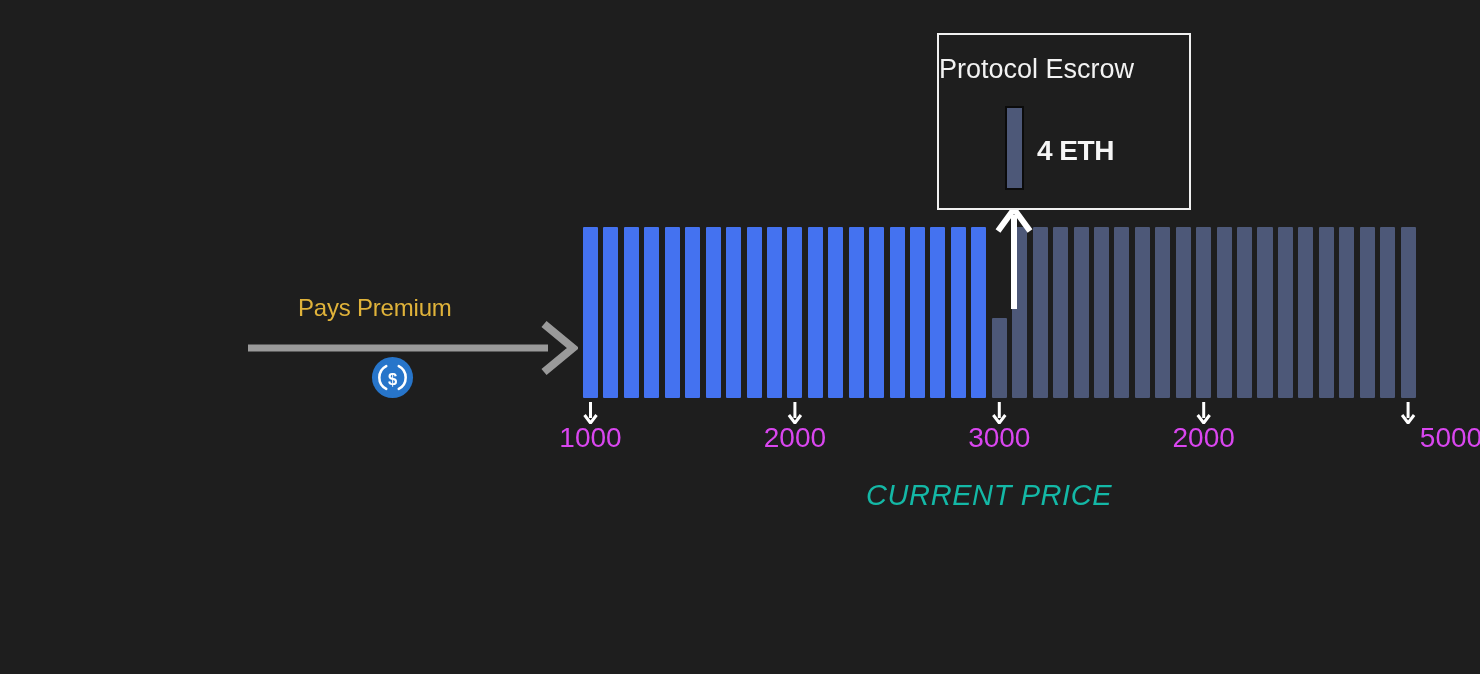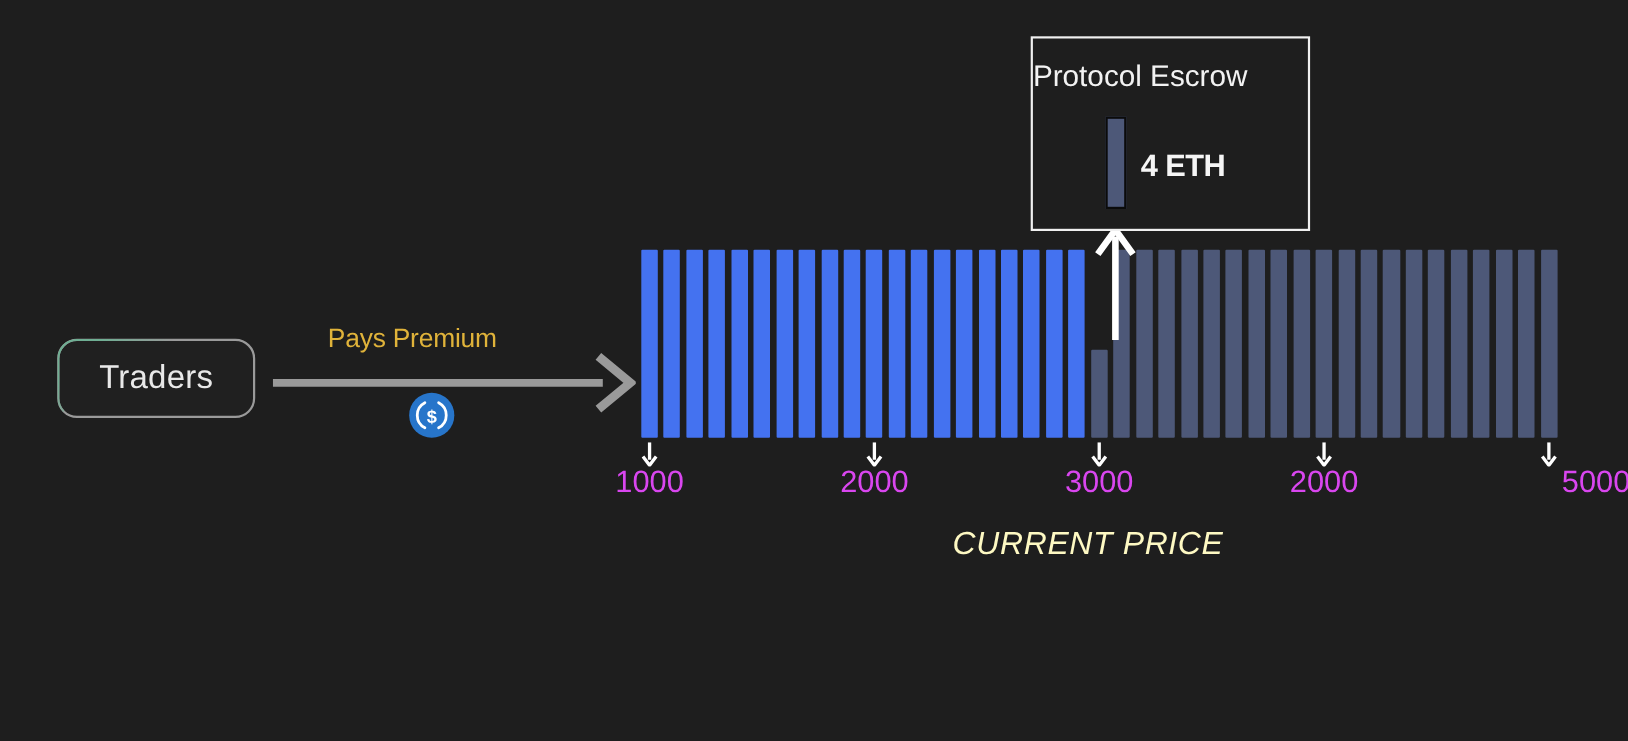--- a/index.html
+++ b/index.html
@@ -111,21 +111,21 @@
     transform: translateX(-50%);
     white-space: nowrap;
   }
 
   #current-price {
     position: absolute;
     left: 866px;
     top: 479px;
     font-size: 29px;
     font-style: italic;
-    color: #fef9c3;
+    color: #14b8a6;
     letter-spacing: 0.6px;
     white-space: nowrap;
   }
 
   
   #caption {
     position: absolute;
     left: 763px;
     top: 546px;
     color: #ffffff;
@@ -181,23 +181,20 @@
     top: 203px;
     width: 44px;
     height: 108px;
   }
 </style>
 </head>
 <body>
 
 <div id="stage">
 
-  <div id="traders-node">
-    <span id="traders-label">Traders</span>
-  </div>
 
   <div id="premium-label">Pays Premium</div>
   <svg id="premium-arrow-svg" viewBox="0 0 330 60">
     <line x1="0" y1="30" x2="300" y2="30" stroke="#9a9a9a" stroke-width="7"></line>
     <polyline points="296,6 325,30 296,54" fill="none" stroke="#9a9a9a" stroke-width="8" stroke-linejoin="miter" stroke-linecap="butt"></polyline>
   </svg>
   <svg id="usdc-icon" viewBox="0 0 44 44">
     <circle cx="22" cy="22" r="21" fill="#2775ca"></circle>
     <path d="M15.6 10.3a13.2 13.2 0 0 0 0 23.4" fill="none" stroke="#ffffff" stroke-width="2.6" stroke-linecap="round"></path>
     <path d="M28.4 10.3a13.2 13.2 0 0 1 0 23.4" fill="none" stroke="#ffffff" stroke-width="2.6" stroke-linecap="round"></path>

